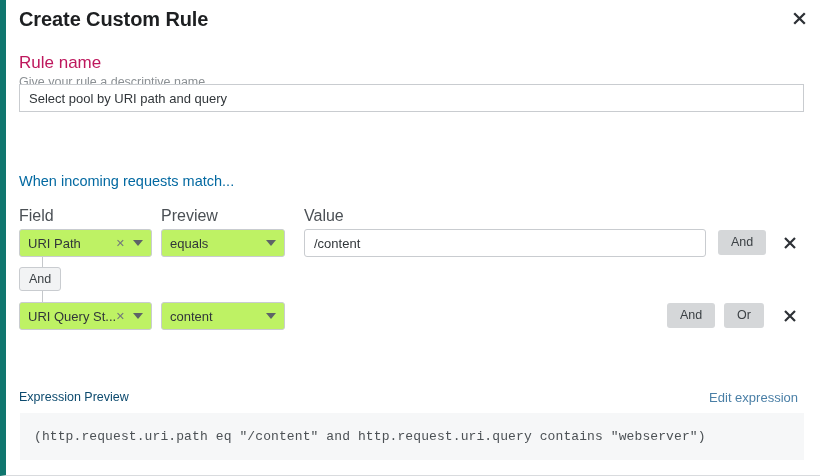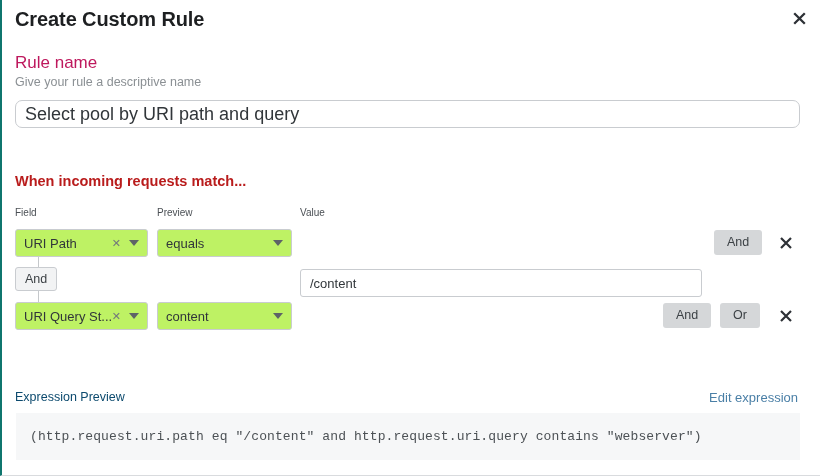--- a/index.html
+++ b/index.html
@@ -11,21 +11,21 @@
     font-family: "Liberation Sans", sans-serif;
     color: #23282d;
     -webkit-font-smoothing: antialiased;
   }
   .page {
     position: relative;
     width: 820px;
     height: 476px;
     background: #ffffff;
     box-sizing: border-box;
-    border-left: 2px solid #0f766e;
+    border-left: 6px solid #0f766e;
     border-bottom: 1px solid #d9dbde;
     overflow: hidden;
   }
 
   
   .modal-title {
     position: absolute;
     left: 13px;
     top: 8px;
     font-size: 20px;
@@ -56,47 +56,47 @@
     color: #be185d;
   }
   .field-help {
     position: absolute;
     font-size: 12.5px;
     color: #8b9094;
   }
   .rule-name-input {
     position: absolute;
     left: 13px;
-    top: 100px;
+    top: 84px;
     width: 785px;
     height: 28px;
     box-sizing: border-box;
     border: 1px solid #c9ccd0;
-    border-radius: 7px;
+    border-radius: 0;
     background: #fff;
     font-family: "Liberation Sans", sans-serif;
-    font-size: 18px;
+    font-size: 13px;
     color: #31363a;
     padding: 0 9px;
     outline: none;
   }
 
   
   .section-title {
     position: absolute;
     left: 13px;
     top: 173px;
     font-size: 14.5px;
-    font-weight: bold;
-    color: #b91c1c;
+    font-weight: normal;
+    color: #0369a1;
   }
   .col-head {
     position: absolute;
     top: 207px;
-    font-size: 10px;
+    font-size: 16px;
     color: #4b5055;
   }
 
   
   .cond-row {
     position: absolute;
     left: 0;
     width: 820px;
     height: 30px;
   }
@@ -113,21 +113,21 @@
     align-items: center;
     padding: 0 8px;
   }
   .select-field {
     left: 13px;
     width: 133px;
     justify-content: flex-start;
   }
   .select-op {
     left: 155px;
-    width: 135px;
+    width: 124px;
   }
   .sel-text {
     flex: 1 1 auto;
     white-space: nowrap;
     overflow: hidden;
     text-overflow: clip;
   }
   .clear-x {
     flex: 0 0 auto;
     font-size: 11px;
@@ -151,21 +151,20 @@
     height: 28px;
     box-sizing: border-box;
     border: 1px solid #c9ccd0;
     border-radius: 3px;
     background: #fff;
     font-family: "Liberation Sans", sans-serif;
     font-size: 13px;
     color: #31363a;
     padding: 0 9px;
     outline: none;
-    margin-top: 40px;
   }
 
   .logic-btn {
     position: absolute;
     height: 25px;
     box-sizing: border-box;
     border: none;
     border-radius: 3px;
     background: #d5d7d9;
     color: #3c4145;

